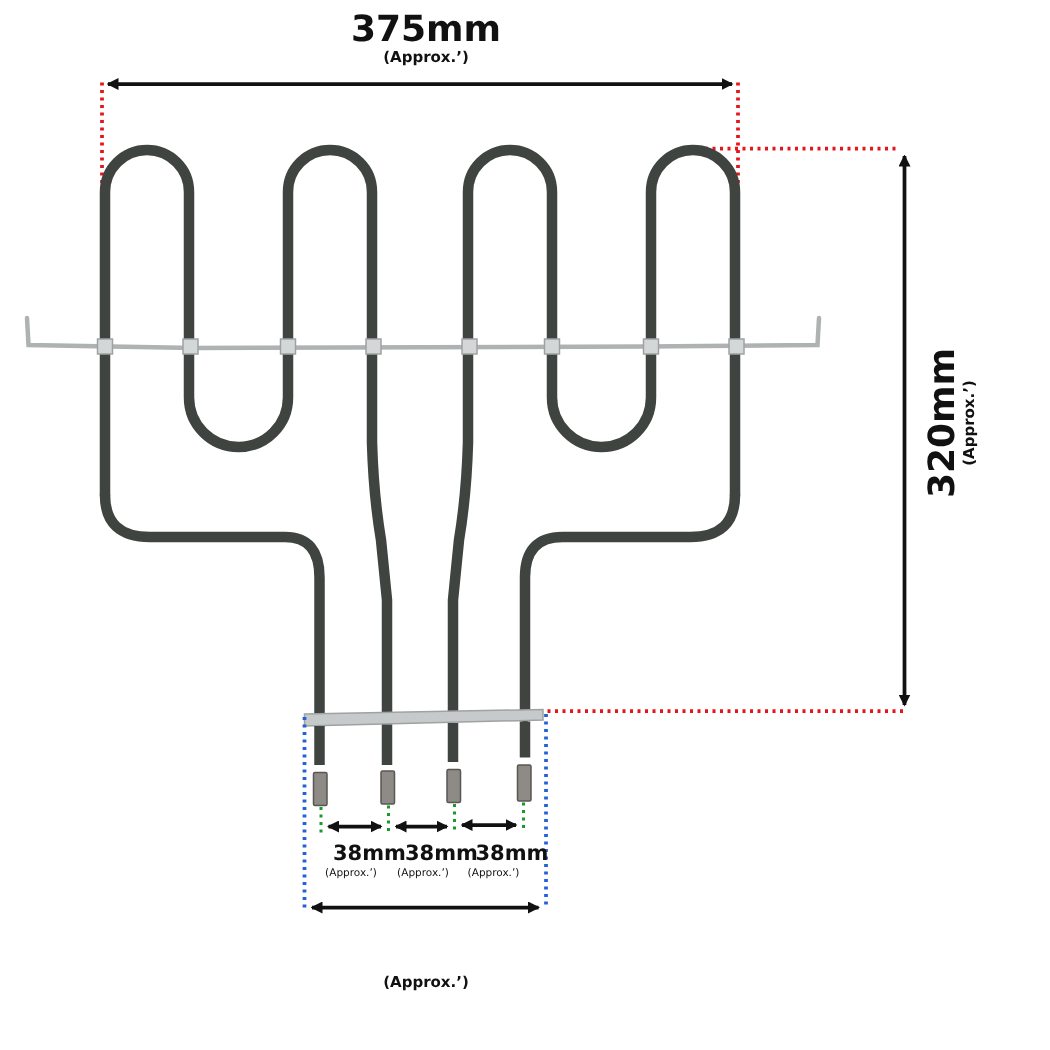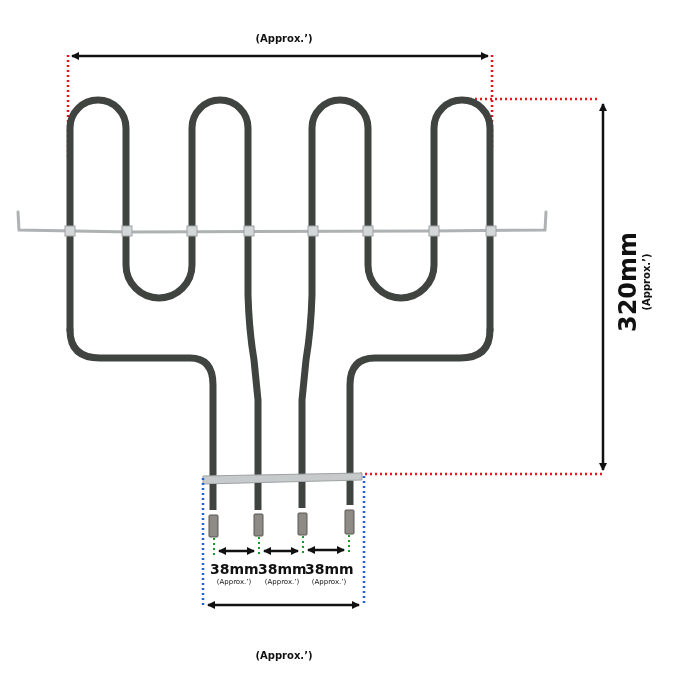--- a/index.html
+++ b/index.html
@@ -1,21 +1,21 @@
 <!DOCTYPE html>
 <html><head>
   <meta charset="utf-8">
   <style>
     html, body { margin: 0; padding: 0; background: #ffffff; }
     #stage { position: relative; width: 700px; height: 700px; background: #ffffff; overflow: hidden; font-family: "DejaVu Sans", sans-serif; }
     svg.art { position: absolute; left: 0; top: 0; }
     .lbl { position: absolute; color: #111; text-align: center; font-weight: bold; white-space: nowrap; }
     .big { font-size: 24px; line-height: 26px; }
     .small { font-size: 10px; line-height: 12px; font-weight: bold; }
-    .mid { font-size: 14px; line-height: 16px; }
+    .mid { font-size: 14px; line-height: 16px; margin-left: 12px; }
     .tiny { font-size: 7px; line-height: 9px; font-weight: normal; }
     .rot { position: absolute; transform: rotate(-90deg); transform-origin: center center; text-align: center; color:#111; white-space: nowrap; }
   </style>
 </head>
 <body>
 
 <div id="stage">
 
   <svg class="art" width="700" height="700" viewBox="0 0 700 700">
     <defs>
@@ -88,20 +88,21 @@
     </g>
 
     <g stroke="#2460d8" stroke-width="2.5" stroke-dasharray="2,3">
       <line x1="203" y1="478" x2="203" y2="606"></line>
       <line x1="364" y1="476" x2="364" y2="606"></line>
     </g>
 
     <line x1="208" y1="605" x2="359" y2="605" stroke="#111" stroke-width="2.5" marker-start="url(#ah)" marker-end="url(#ah)"></line>
   </svg>
 
+  <div class="lbl big" style="left:229px; top:6px; width:110px;">375mm</div>
   <div class="lbl small" style="left:234px; top:33px; width:100px;">(Approx.’)</div>
 
   <div class="rot" style="left:580px; top:262px; width:110px; height:40px;">
     <div style="font-size:24px; font-weight:bold; line-height:26px;">320mm</div>
     <div style="font-size:10px; font-weight:bold; line-height:12px;">(Approx.’)</div>
   </div>
 
   <div class="lbl mid" style="left:210px; top:561px; width:48px;">38mm</div>
   <div class="lbl tiny" style="left:210px; top:578px; width:48px;">(Approx.’)</div>
 

